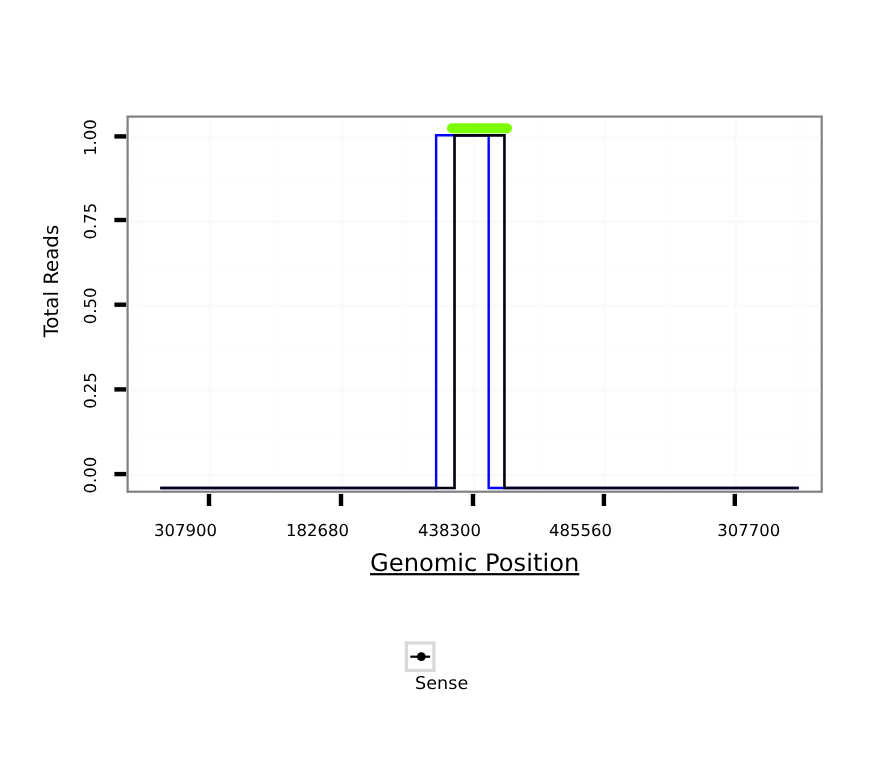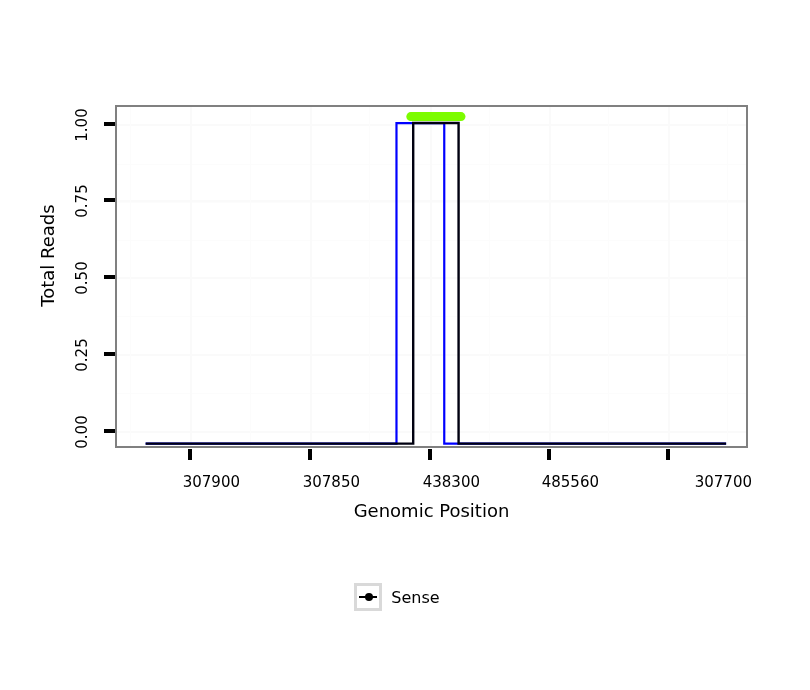--- a/index.html
+++ b/index.html
@@ -99,21 +99,21 @@
     white-space: nowrap;
     transform-origin: center center;
     transform: rotate(-90deg);
     text-align: center;
   }
   .tick-label-x {
     position: absolute;
     font-size: 15px;
     color: #000000;
     white-space: nowrap;
-    text-align: right;
+    text-align: left;
   }
 
   
   #y-axis-title {
     position: absolute;
     left: -43px;
     top: 245px;
     width: 180px;
     text-align: center;
     font-size: 18px;
@@ -121,23 +121,24 @@
     transform-origin: center center;
     transform: rotate(-90deg);
     white-space: nowrap;
   }
   #x-axis-title {
     position: absolute;
     left: 115px;
     top: 500px;
     width: 633px;
     text-align: center;
-    font-size: 18px;
-    color: #000000;
-    white-space: nowrap;
+    font-size: 22px;
+    color: #000000;
+    white-space: nowrap;
+    text-decoration: underline;
   }
 
   
   #legend {
     position: absolute;
     left: 0;
     top: 583px;
     width: 810px;
     display: flex;
     flex-direction: row;
@@ -147,22 +148,21 @@
   }
   #legend-title {
     font-size: 16px;
     font-weight: bold;
     color: #000000;
     margin-right: 18px;
     white-space: nowrap;
   }
   .legend-item {
     display: flex;
-    flex-direction: row;
-    align-items: center;
+    flex-direction: column;
     margin-right: 16px;
   }
   .legend-key {
     width: 28px;
     height: 28px;
     border: 3px solid #d9d9d9;
     background: #ffffff;
     box-sizing: border-box;
     position: relative;
     flex: 0 0 auto;
@@ -214,21 +214,21 @@
   </div>
 
   <div id="x-axis">
     <div class="tick-mark-x" style="left:188px; top:449px;"></div>
     <div class="tick-mark-x" style="left:308px; top:449px;"></div>
     <div class="tick-mark-x" style="left:428px; top:449px;"></div>
     <div class="tick-mark-x" style="left:547px; top:449px;"></div>
     <div class="tick-mark-x" style="left:666px; top:449px;"></div>
 
     <div class="tick-label-x" style="left:140px; top:473px; width:100px;">307900</div>
-    <div class="tick-label-x" style="left:260px; top:473px; width:100px;">307850</div>
+    <div class="tick-label-x" style="left:260px; top:473px; width:100px;">182680</div>
     <div class="tick-label-x" style="left:380px; top:473px; width:100px;">438300</div>
     <div class="tick-label-x" style="left:499px; top:473px; width:100px;">485560</div>
     <div class="tick-label-x" style="left:652px; top:473px; width:100px;">307700</div>
   </div>
 
   <div id="panel">
     <div id="panel-inner">
 
       <div class="gridline-minor-y" style="top:286px;"></div>
       <div class="gridline-minor-y" style="top:248px;"></div>

